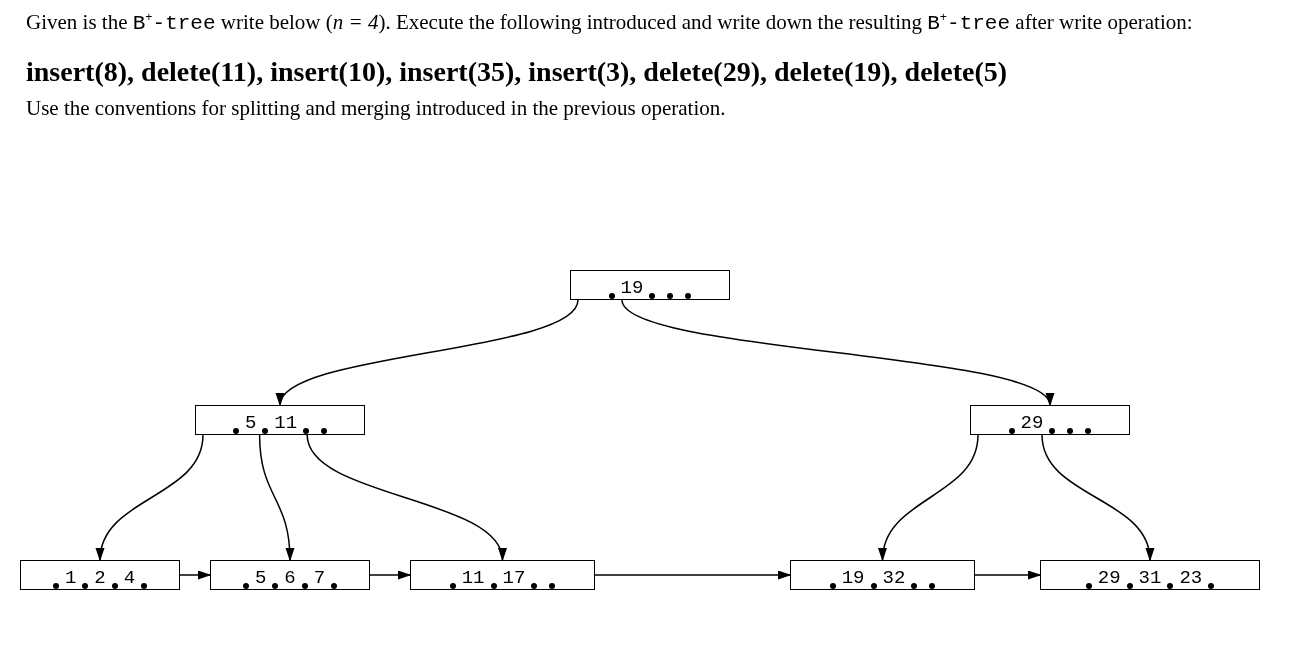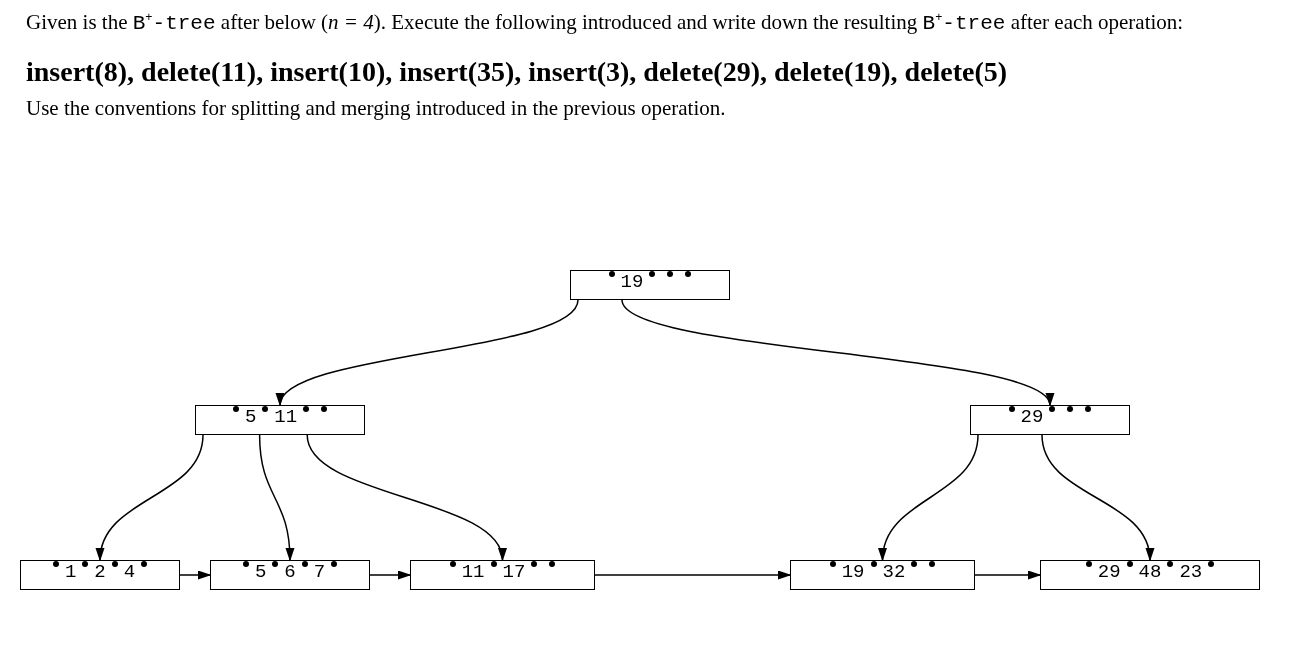--- a/index.html
+++ b/index.html
@@ -2,31 +2,31 @@
 <html><head>
 <meta charset="utf-8">
 <style>
   html,body{margin:0;padding:0;background:#fff;font-family:"Times New Roman",serif;color:#000}
   .page{width:1310px;height:650px;position:relative;box-sizing:border-box;padding:8px 26px}
   .para{font-size:21px;line-height:1.35;margin:0 0 16px 0}
   .mono{font-family:Liberation Mono, monospace}
   .sup{vertical-align:super;font-size:12px}
   .ops{font-weight:700;font-size:28px;margin:18px 0 6px 0}
   .tree{position:absolute;left:0;top:240px;width:1310px;height:400px}
-  .node{position:absolute;border:1.5px solid #000;background:#fff;height:30px;display:flex;align-items:flex-start;justify-content:center;padding:0 4px;box-sizing:border-box;font-family:"Courier New",monospace;font-size:19px;white-space:nowrap}
+  .node{position:absolute;border:1.5px solid #000;background:#fff;height:30px;display:flex;align-items:flex-end;justify-content:center;padding:0 4px;box-sizing:border-box;font-family:"Courier New",monospace;font-size:19px;white-space:nowrap}
   .dot{display:inline-block;width:6px;height:6px;background:#000;border-radius:50%;margin:0 4px;vertical-align:middle}
   .key{display:inline-block;margin:0 2px;vertical-align:middle}
   svg.edges{position:absolute;left:0;top:0;width:1310px;height:400px;pointer-events:none}
 </style>
 </head>
 <body>
 
 <div class="page">
   <p class="para">
-    <span>Given is the </span><span class="mono"><span>B</span><span class="sup">+</span><span>-tree</span></span><span> after below (</span><i>n = 4</i><span>). Execute the following introduced and write down the resulting </span><span class="mono"><span>B</span><span class="sup">+</span><span>-tree</span></span><span> after each operation:</span>
+    <span>Given is the </span><span class="mono"><span>B</span><span class="sup">+</span><span>-tree</span></span><span> write below (</span><i>n = 4</i><span>). Execute the following introduced and write down the resulting </span><span class="mono"><span>B</span><span class="sup">+</span><span>-tree</span></span><span> after write operation:</span>
   </p>
   <p class="ops">insert(8), delete(11), insert(10), insert(35), insert(3), delete(29), delete(19), delete(5)</p>
   <p class="para">Use the conventions for splitting and merging introduced in the previous operation.</p>
 
   <div class="tree">
     <svg class="edges">
         <defs>
           <marker id="ah" markerWidth="10" markerHeight="10" refX="8" refY="3" orient="auto">
             <path d="M0,0 L9,3 L0,6 Z" fill="#000"></path>
           </marker>
@@ -103,19 +103,19 @@
         <span class="dot"></span>
         <span class="key">32</span>
         <span class="dot"></span>
         <span class="key"></span>
         <span class="dot"></span>
       </div>
       <div class="node" style="left: 1040px; top: 320px; width: 220px;">
         <span class="dot"></span>
         <span class="key">29</span>
         <span class="dot"></span>
-        <span class="key">48</span>
+        <span class="key">31</span>
         <span class="dot"></span>
         <span class="key">23</span>
         <span class="dot"></span>
       </div>
     </div>
 </div>
 
 </body></html>

